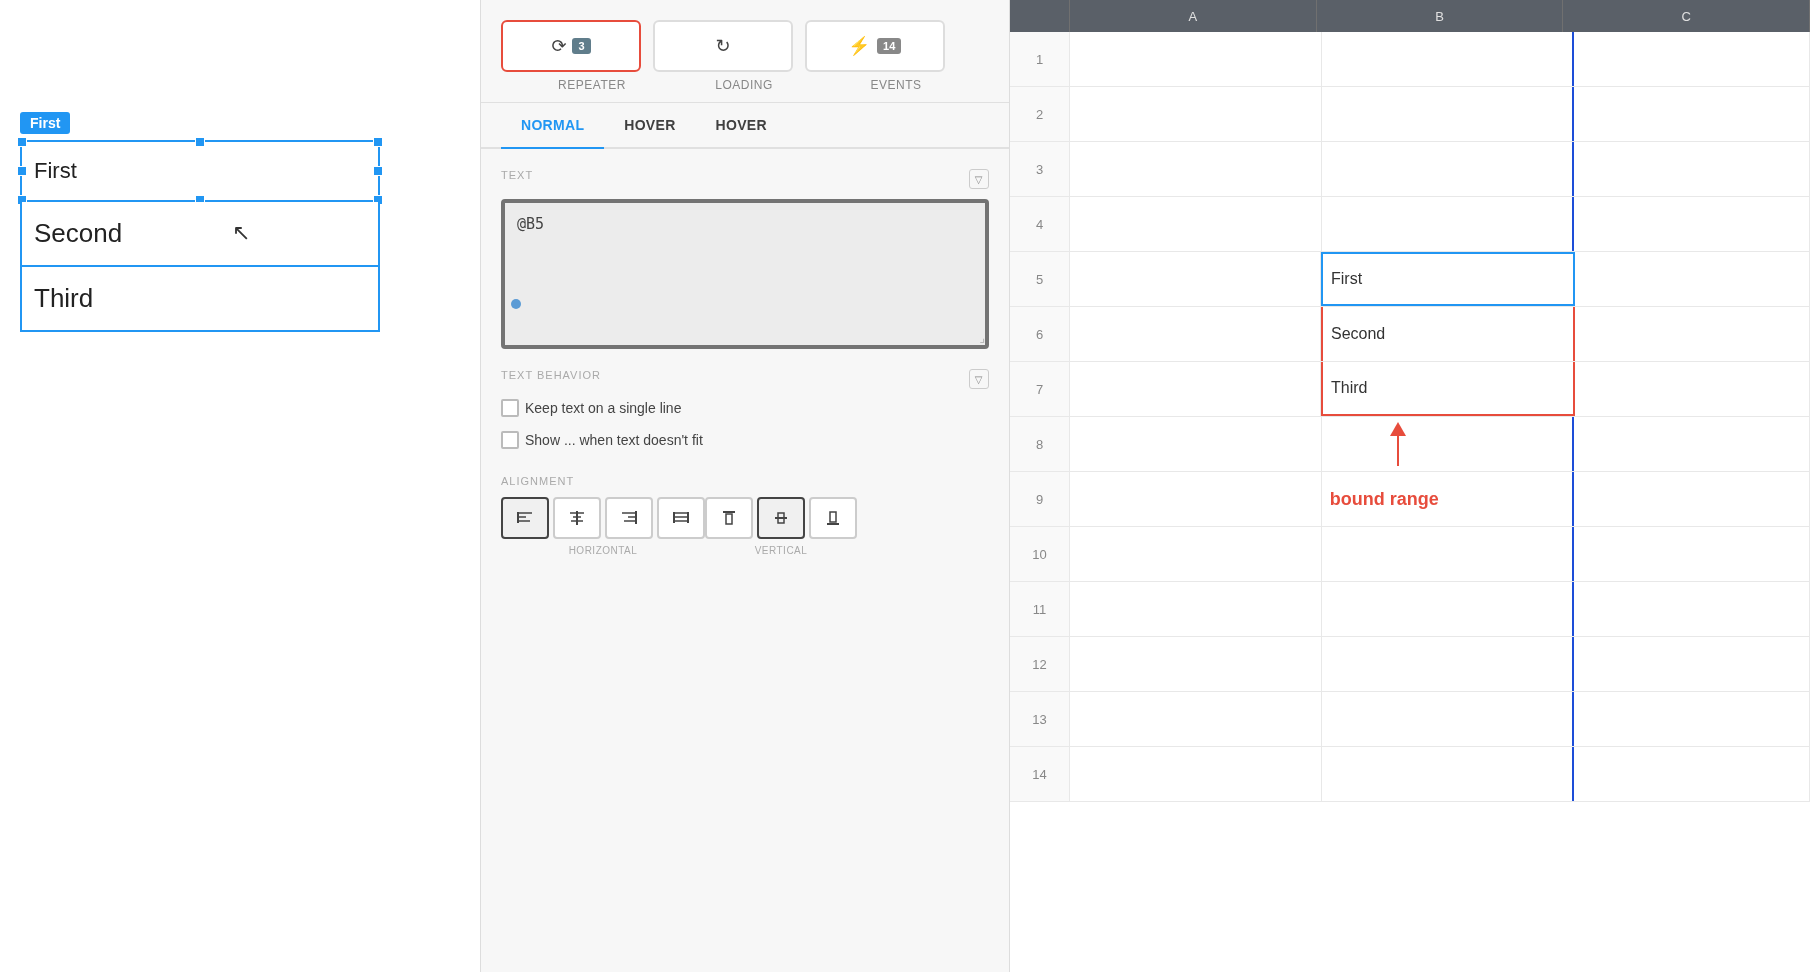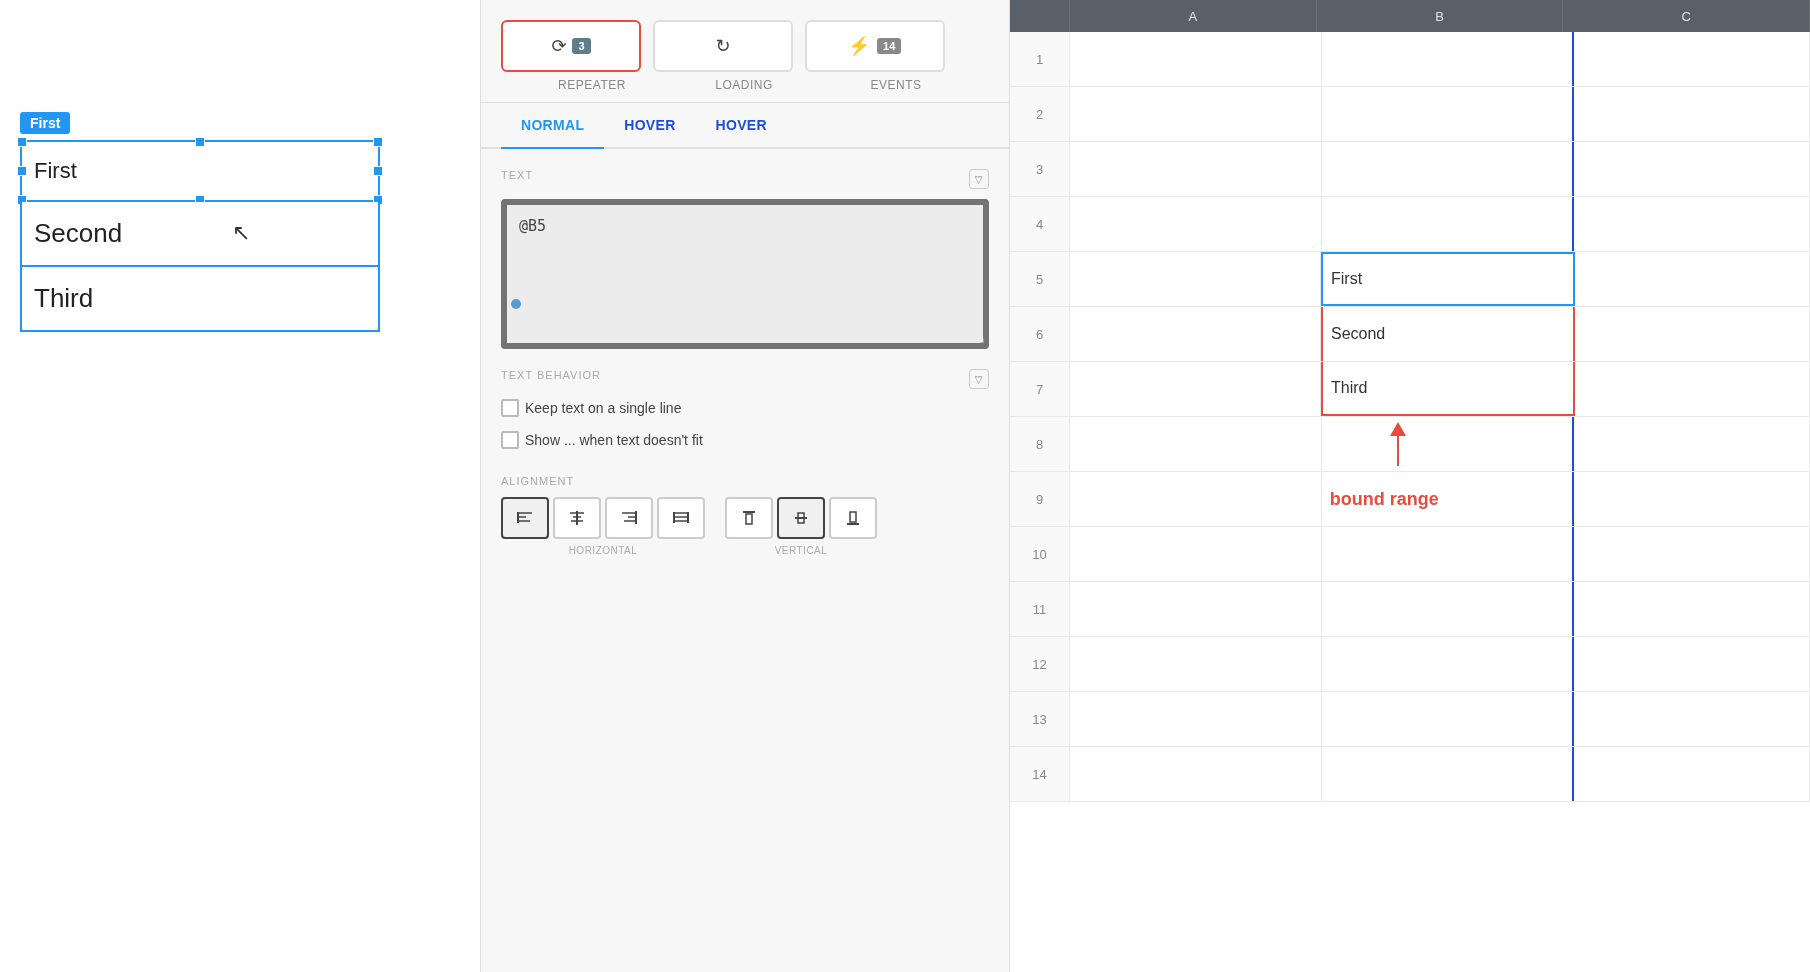--- a/index.html
+++ b/index.html
@@ -158,21 +158,21 @@
       display: flex;
       padding: 0 20px;
       border-bottom: 2px solid #e0e0e0;
       background: #f7f7f7;
     }
 
     .tab {
       padding: 14px 20px;
       font-size: 14px;
       font-weight: 600;
-      color: #1d4ed8;
+      color: #404040;
       cursor: pointer;
       letter-spacing: 0.3px;
       position: relative;
     }
 
     .tab.active {
       color: #2196f3;
     }
 
     .tab.active::after {
@@ -212,21 +212,21 @@
       justify-content: center;
       cursor: pointer;
       font-size: 10px;
       color: #888;
     }
 
     .text-input-area {
       width: 100%;
       min-height: 150px;
       background: #ececec;
-      border: 6px solid #737373;
+      border: 4px solid #737373;
       border-radius: 4px;
       padding: 12px;
       font-size: 15px;
       color: #444;
       position: relative;
       resize: none;
       margin-bottom: 20px;
     }
 
     .text-dot {
@@ -311,21 +311,20 @@
     }
 
     .align-group {
       display: flex;
       flex-direction: column;
       align-items: center;
     }
 
     .align-row-container {
       display: flex;
-      gap: 20px;
       align-items: flex-end;
     }
 
     
     .right-panel {
       flex: 1;
       height: 100%;
       background: #fff;
       overflow: hidden;
       display: flex;

